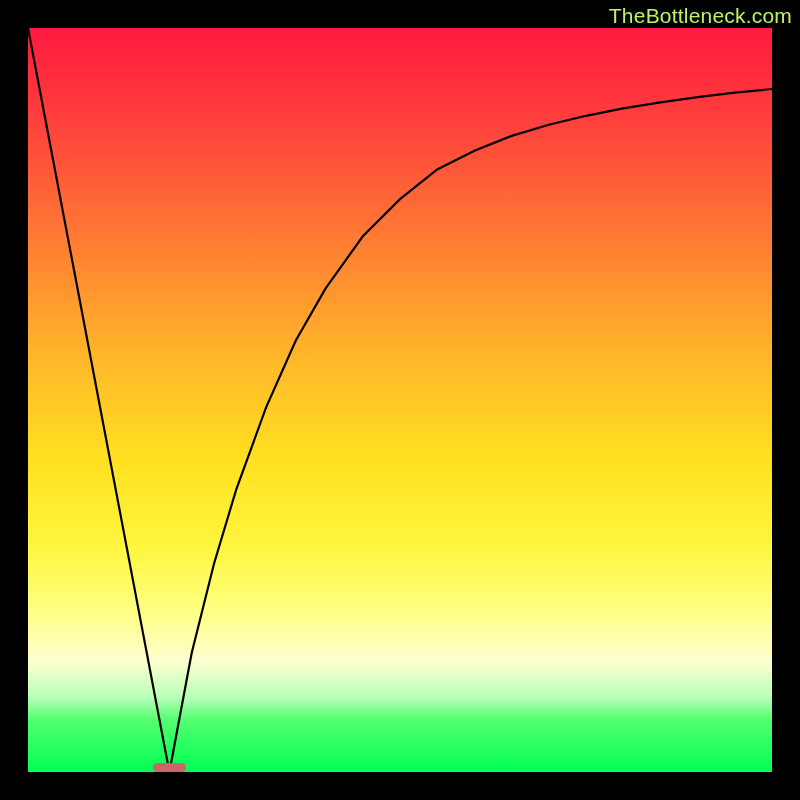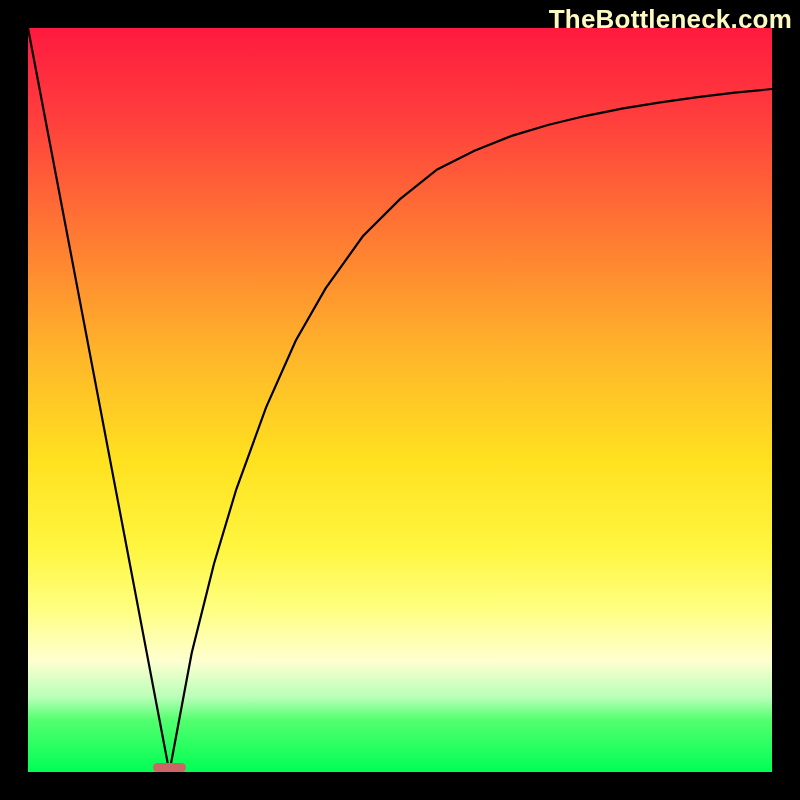--- a/index.html
+++ b/index.html
@@ -48,23 +48,23 @@
   }
   .marker {
     position: absolute;
     background: #cc6666;
     border-radius: 6px;
   }
   .watermark {
     position: absolute;
     top: 4px;
     right: 8px;
-    color: #fef9c3;
-    font-size: 26px;
-    font-weight: 700;
+    color: #bef264;
+    font-size: 21px;
+    font-weight: 400;
     letter-spacing: 0.2px;
   }
 </style>
 </head>
 <body>
 
 <div class="watermark">TheBottleneck.com</div>
 
 <div class="frame">
   <div class="plot-bg"></div>

